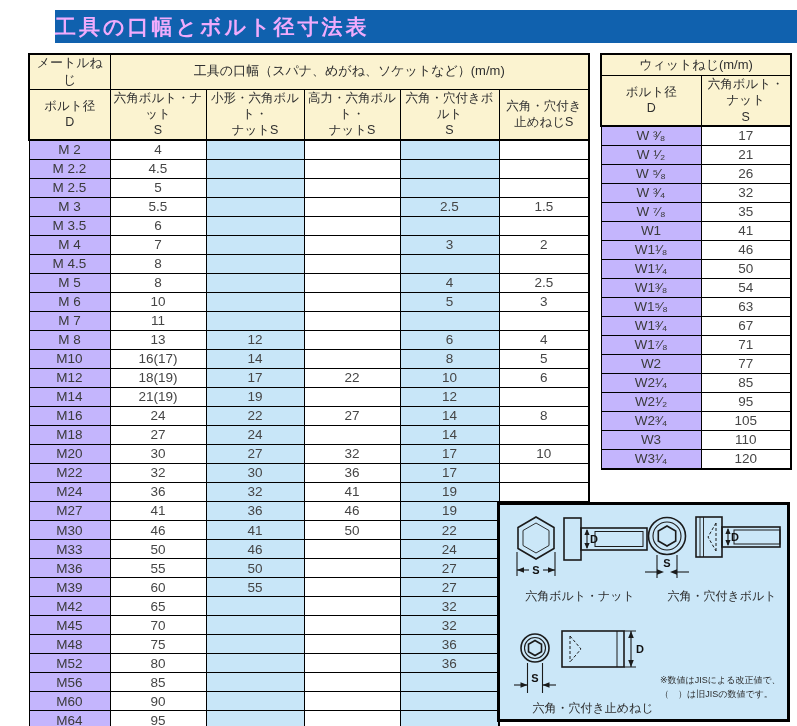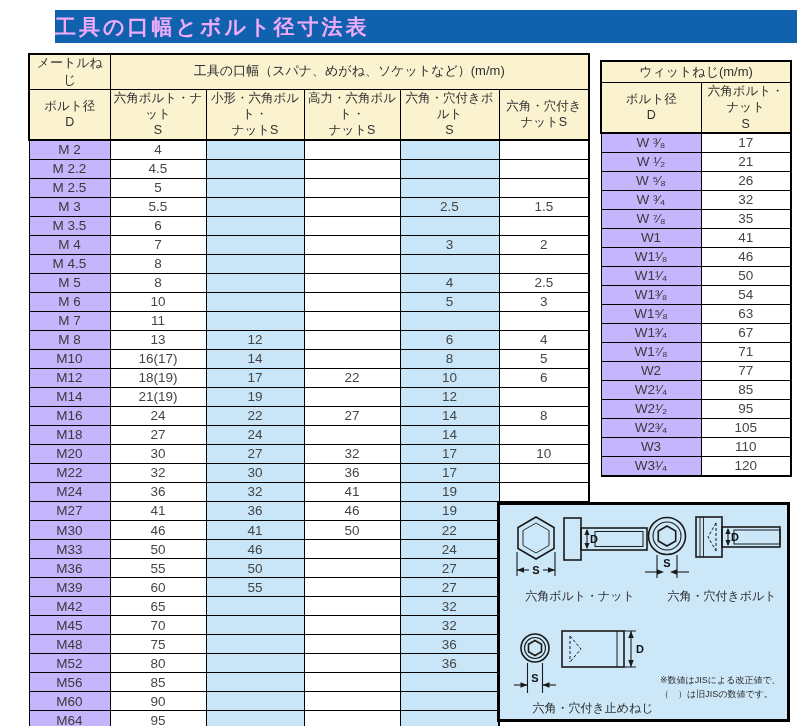--- a/index.html
+++ b/index.html
@@ -14,21 +14,21 @@
   td.dcol{background:#c4b5fd;color:#3a3a3a;}
   td.blue{background:#c8e6f8;}
   .edge-l{border-left-width:2px;}
   .edge-r{border-right-width:2px;}
   .edge-t{border-top-width:2px;}
   .edge-b{border-bottom-width:2px;}
   .hdr-b{border-bottom-width:2px;}
   tr.grp th{height:20px;font-size:13px;}
   tr.cols th{height:33px;}
   #metric-table{left:28px;top:53px;width:560px;}
-  #whit-table{left:600px;top:60px;width:190px;}
+  #whit-table{left:600px;top:53px;width:190px;}
   .panel{position:absolute;left:497px;top:502px;width:287px;height:214px;background:#cbe7f8;border:3px solid #000;}
   .panel svg{display:block;}
   .jp-label{font-size:12px;fill:#2d2d2d;}
   .dim-label{font-size:11px;font-weight:bold;fill:#111;}
   .note-text{font-size:9px;fill:#2d2d2d;}
 </style>
 </head>
 <body>
 
 <div class="page">
@@ -54,21 +54,21 @@
 D</th>
         <th class="hdr-b">六角ボルト・ナット
 S</th>
         <th class="hdr-b">小形・六角ボルト・
 ナットS</th>
         <th class="hdr-b">高力・六角ボルト・
 ナットS</th>
         <th class="hdr-b">六角・穴付きボルト
 S</th>
         <th class="hdr-b edge-r">六角・穴付き
-ナットS</th>
+止めねじS</th>
       </tr>
     </thead>
     <tbody id="metric-body">
         <tr>
           <td class="dcol">M 2</td>
           <td>4</td>
           <td class="blue"></td>
           <td></td>
           <td class="blue"></td>
           <td class="edge-r"></td>

